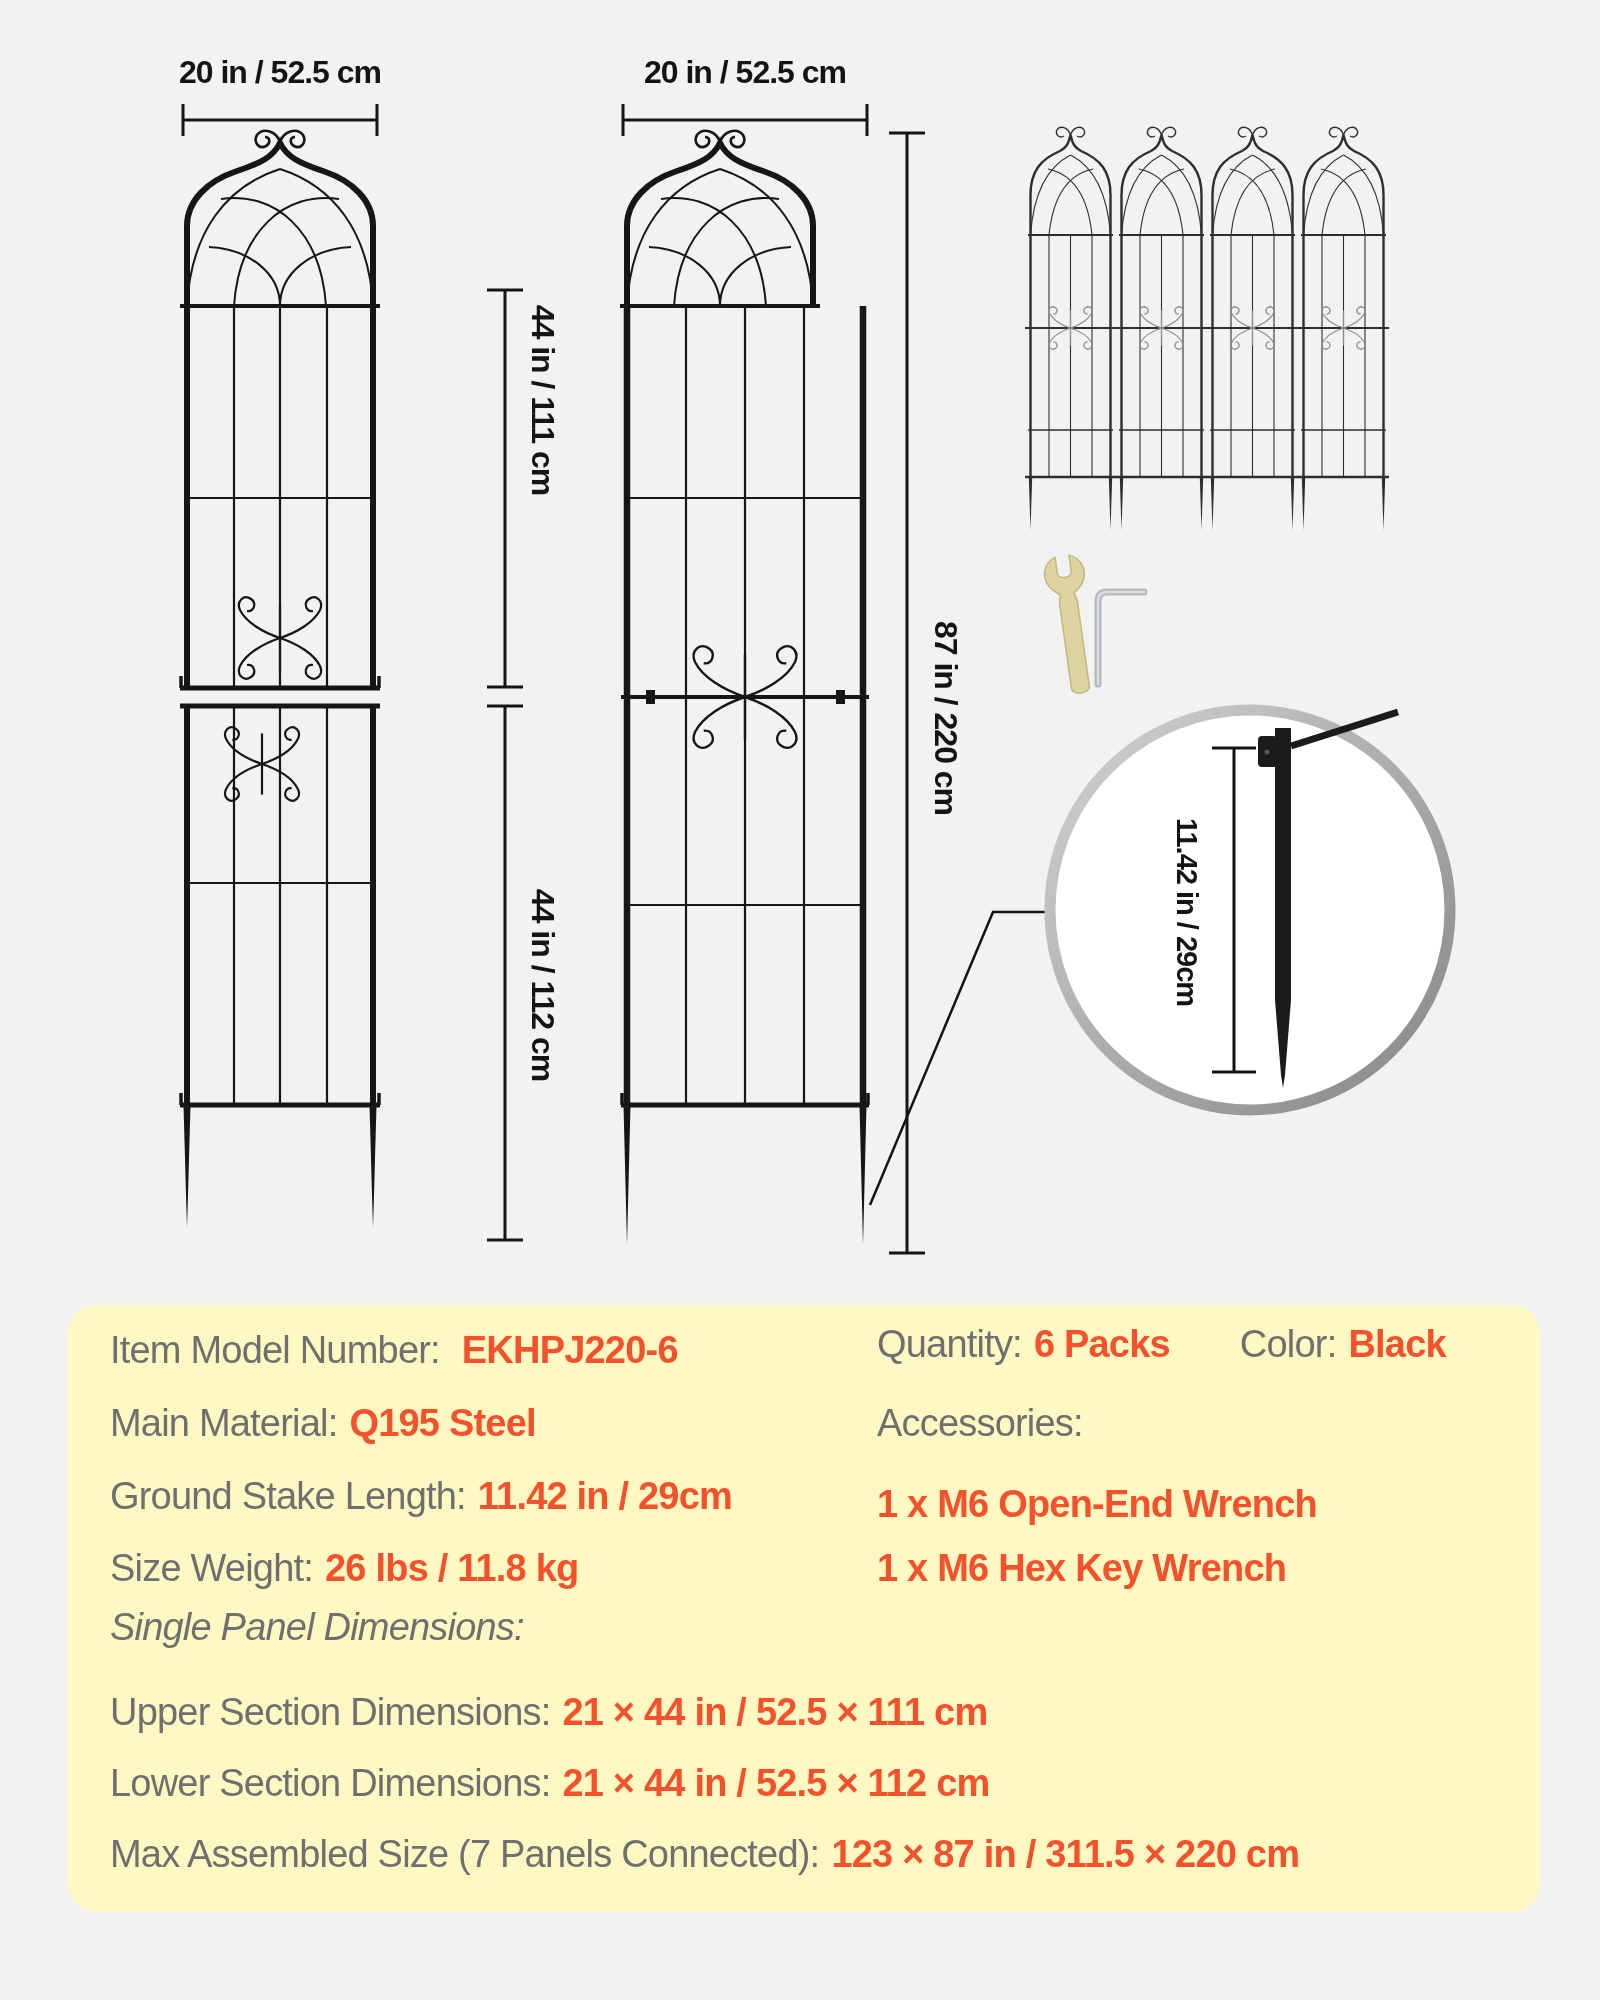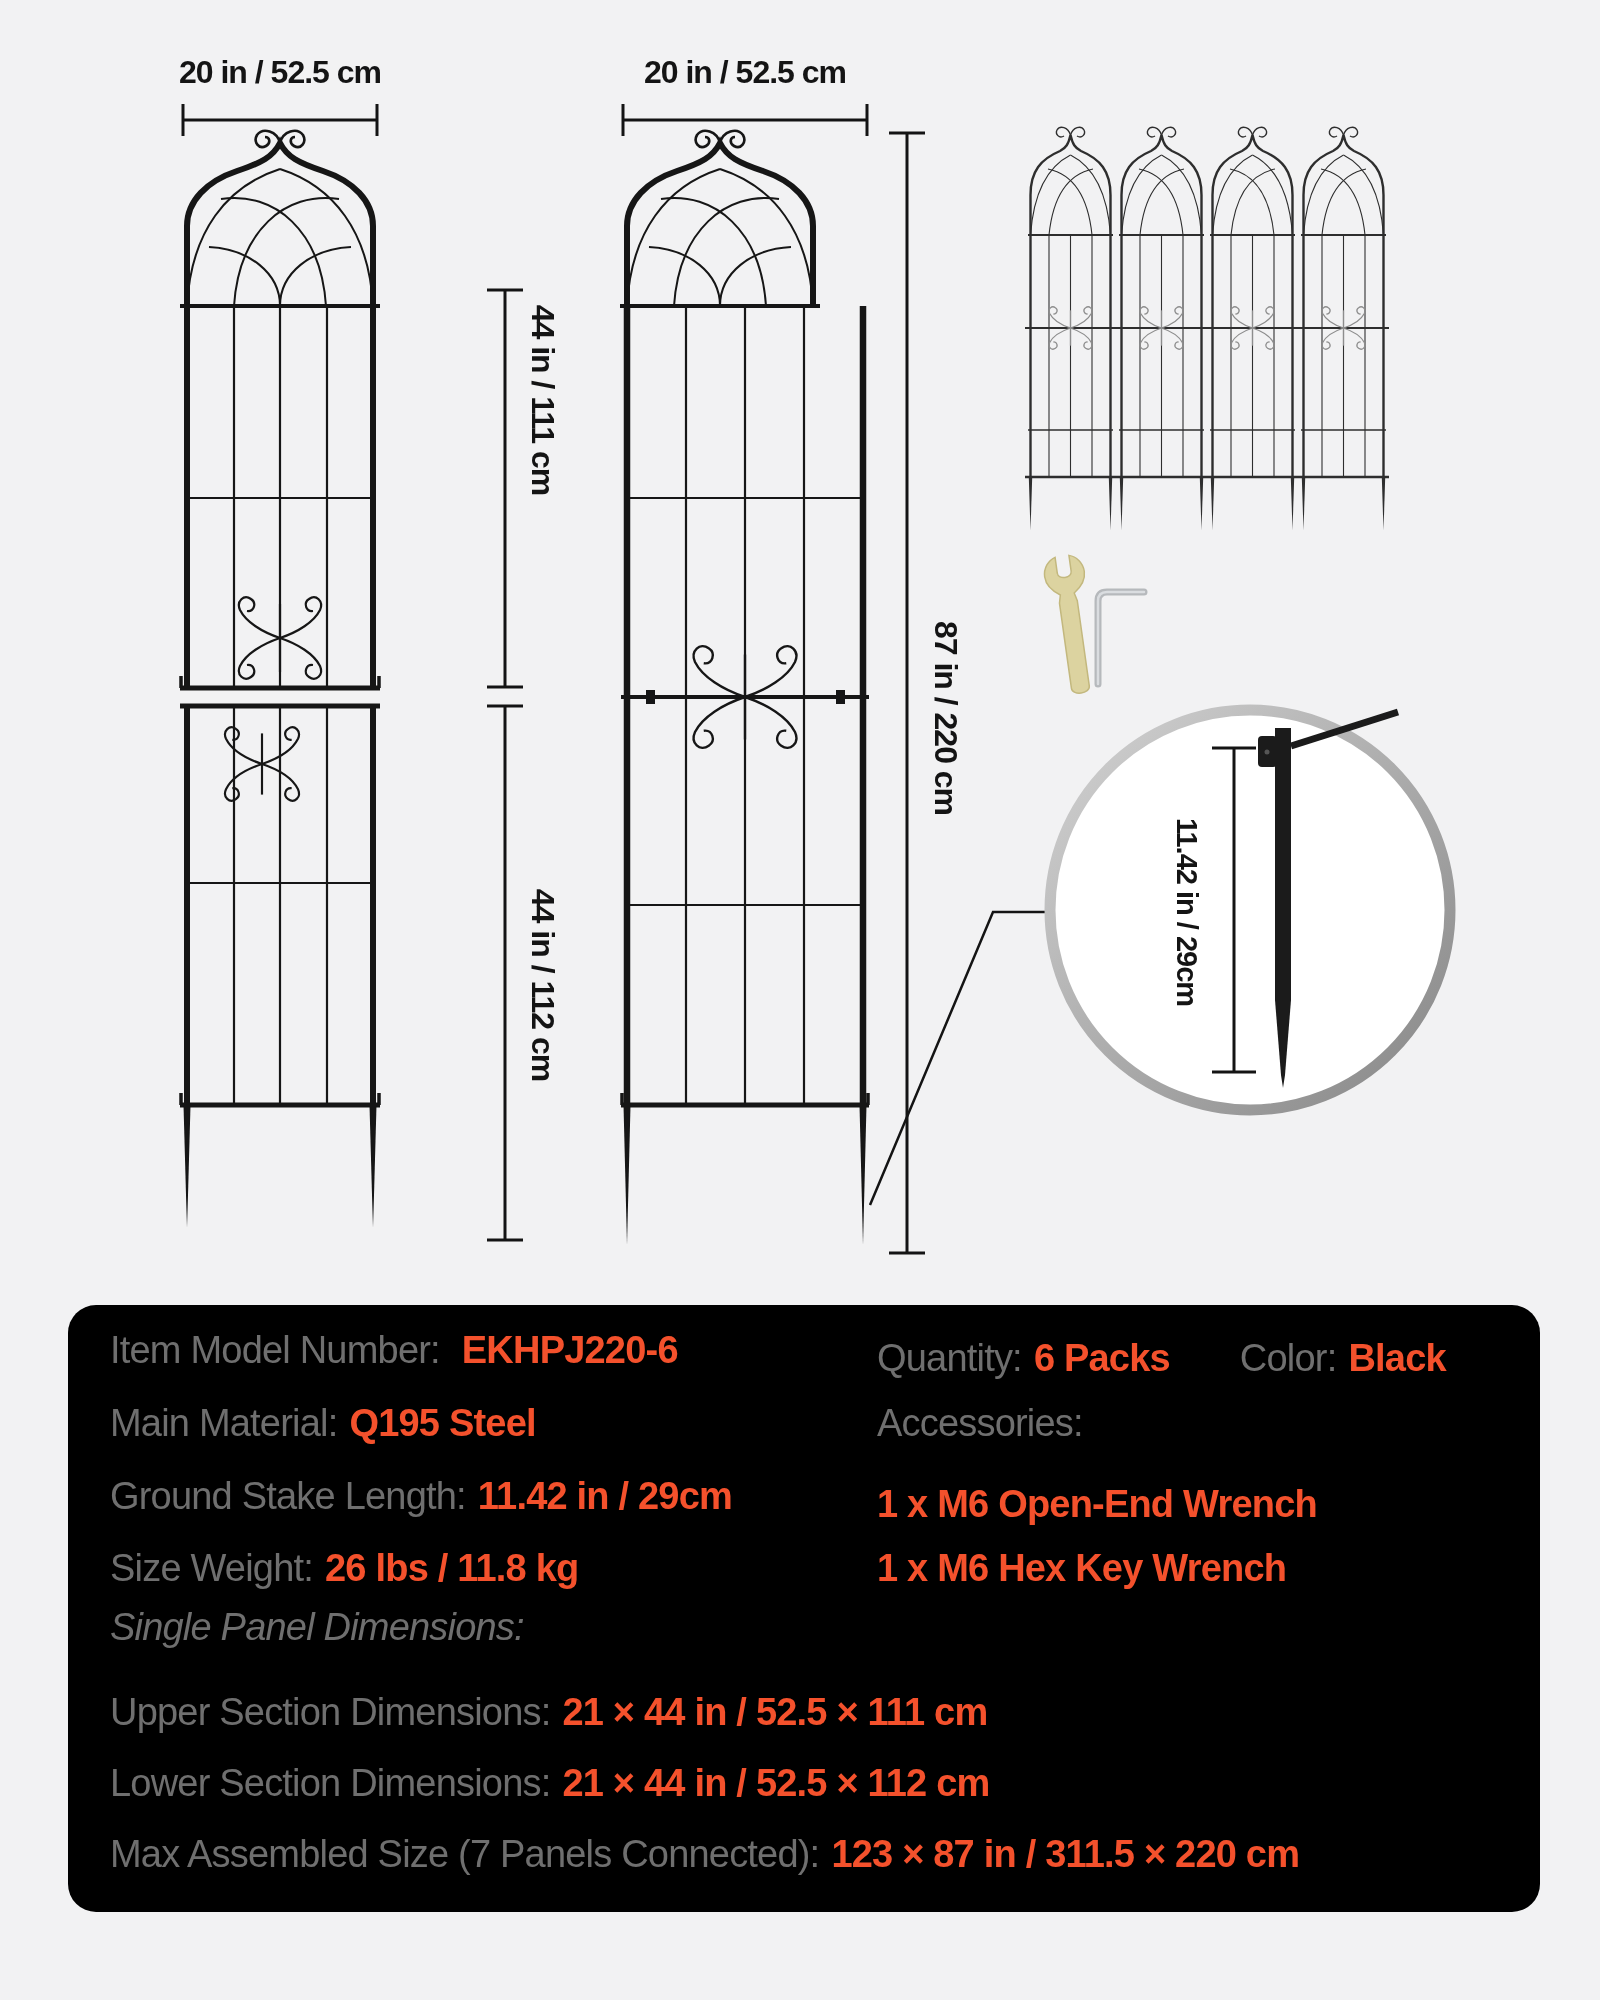--- a/index.html
+++ b/index.html
@@ -4,21 +4,21 @@
 <style>
   html,body{margin:0;padding:0;background:#e8e8e9;}
   .stage{position:relative;width:1600px;height:2000px;background:#F2F2F3;overflow:hidden;
          font-family:"Liberation Sans", sans-serif;color:#141414;}
   svg{position:absolute;left:0;top:0;}
   .dim-label{position:absolute;font-size:32px;font-weight:bold;letter-spacing:-1px;
              white-space:nowrap;color:#141414;transform:translate(-50%,-50%);}
   .dim-label.vert{transform:translate(-50%,-50%) rotate(90deg);}
   .stake-label{font-size:29px;}
   .spec-panel{position:absolute;left:68px;top:1305px;width:1472px;height:607px;
-              background:#000000;border-radius:28px;}
+              background:#fef9c3;border-radius:28px;}
   .spec-row{position:absolute;display:flex;align-items:baseline;gap:12px;
             font-size:38px;letter-spacing:-0.8px;white-space:nowrap;}
   .spec-label{color:#6F6F6F;}
   .spec-value{color:#F4512C;font-weight:bold;}
   .col-left{left:42px;}
   .col-right{left:809px;}
   .spacer{display:inline-block;width:46px;}
 </style>
 </head>
 <body>
@@ -204,21 +204,21 @@
     </div>
     <div class="spec-row col-left" style="top:170px;">
       <span class="spec-label">Ground Stake Length:</span>
       <span class="spec-value">11.42 in / 29cm</span>
     </div>
     <div class="spec-row col-left" style="top:242px;">
       <span class="spec-label">Size Weight:</span>
       <span class="spec-value">26 lbs / 11.8 kg</span>
     </div>
 
-    <div class="spec-row col-right" style="top:32px;">
+    <div class="spec-row col-right" style="top:18px;">
       <span class="spec-label">Quantity:</span>
       <span class="spec-value">6 Packs</span>
       <span class="spacer"></span>
       <span class="spec-label">Color:</span>
       <span class="spec-value">Black</span>
     </div>
     <div class="spec-row col-right" style="top:97px;">
       <span class="spec-label">Accessories:</span>
     </div>
     <div class="spec-row col-right" style="top:178px;">

